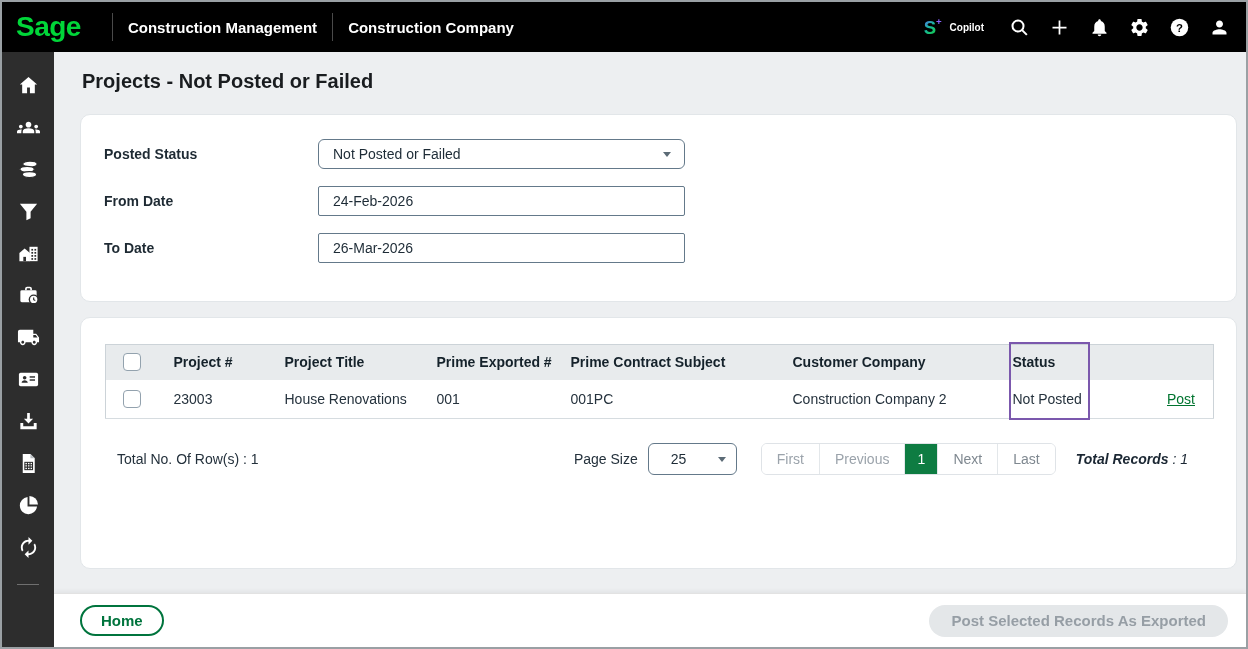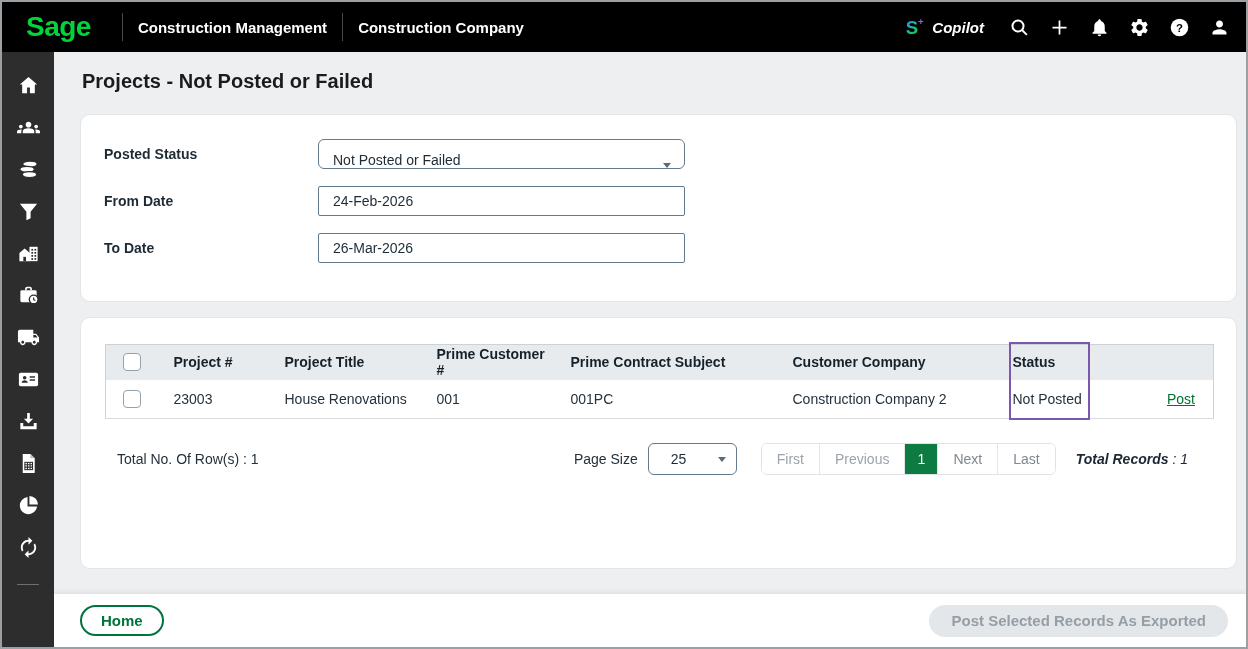--- a/index.html
+++ b/index.html
@@ -6,28 +6,28 @@
   html,body { background:#c8c8c8; font-family:"Liberation Sans", sans-serif; }
   .window {
     width:1248px; height:649px; border:2px solid #9aa0a4; background:#edeff1;
     display:grid; grid-template-columns:52px 1fr; grid-template-rows:50px 1fr;
     overflow:hidden; position:relative;
   }
 
   
   .topbar {
     grid-column:1 / 3; grid-row:1; background:#000; display:flex; align-items:center;
-    padding:0 16px 0 24px; color:#fff;
+    padding:0 16px 0 14px; color:#fff;
   }
   .brand { color:#00d639; font-size:28px; font-weight:700; letter-spacing:-0.5px; margin-right:16px; cursor:pointer; }
   .tb-sep { width:1px; height:28px; background:#4a4a4a; margin:0 15px; }
   .tb-text { font-size:15px; font-weight:700; color:#fff; white-space:nowrap; }
   .tb-right { margin-left:auto; display:flex; align-items:center; gap:19px; }
   .copilot { display:flex; align-items:center; gap:6px; margin-right:6px; cursor:pointer; }
-  .cp-label { font-size:15px; font-weight:700;font-style:italic; }
+  .cp-label { font-size:10px; font-weight:700; }
   .tb-ico { width:21px; height:21px; display:inline-flex; cursor:pointer; }
   .tb-ico svg { width:100%; height:100%; }
 
   
   .sidebar {
     grid-column:1; grid-row:2; background:#2d2d2d; display:flex; flex-direction:column;
     align-items:center; padding-top:22px; gap:19px; position:relative;
   }
   .sb-ico { width:23px; height:23px; display:inline-flex; cursor:pointer; }
   .sb-ico svg { width:100%; height:100%; }
@@ -39,21 +39,21 @@
   .page-title { font-size:20px; font-weight:700; color:#191c1f; margin:18px 0 21px 2px; }
 
   .card { background:#fff; border:1px solid #e2e6e9; border-radius:10px; width:1157px; }
 
   
   .filter-card { height:188px; padding:24px 0 0 23px; margin-bottom:15px; }
   .frow { display:flex; align-items:center; height:30px; margin-bottom:17px;gap:34px; }
   .frow label { width:180px; font-size:14px; font-weight:700; color:#1e2a33; }
   .combo {
     width:367px; height:30px; border:1px solid #64798a; border-radius:6px; background:#fff;
-    display:flex; align-items:flex-end; justify-content:space-between; padding:0 13px 0 14px;
+    display:flex; align-items:center; justify-content:space-between; padding:0 13px 0 14px;
     font-size:14px; color:#1d2b36; cursor:pointer;
   }
   .chev { width:0; height:0; border-left:4.5px solid transparent; border-right:4.5px solid transparent; border-top:5.5px solid #5c6b76; }
   .tinput {
     width:367px; height:30px; border:1px solid #64798a; border-radius:2px; padding:0 14px;
     font-size:14px; color:#1d2b36; font-family:"Liberation Sans", sans-serif; outline:none; background:#fff;
   }
 
   
   .table-card { height:252px; padding:26px 0 0 23px; }
@@ -321,21 +321,21 @@
               <col style="width:222px">
                 <col style="width:220px">
                 <col style="width:100px">
                 <col style="width:116px">
             </colgroup>
             <thead>
               <tr>
                 <th class="c-check"><span class="cb"></span></th>
                 <th>Project #</th>
                 <th>Project Title</th>
-                <th>Prime Customer #</th>
+                <th>Prime Exported #</th>
                 <th>Prime Contract Subject</th>
                 <th>Customer Company</th>
                 <th>Status</th>
                 <th class="c-action"></th>
               </tr>
             </thead>
             <tbody>
               <tr>
                 <td class="c-check"><span class="cb"></span></td>
                 <td>23003</td>

